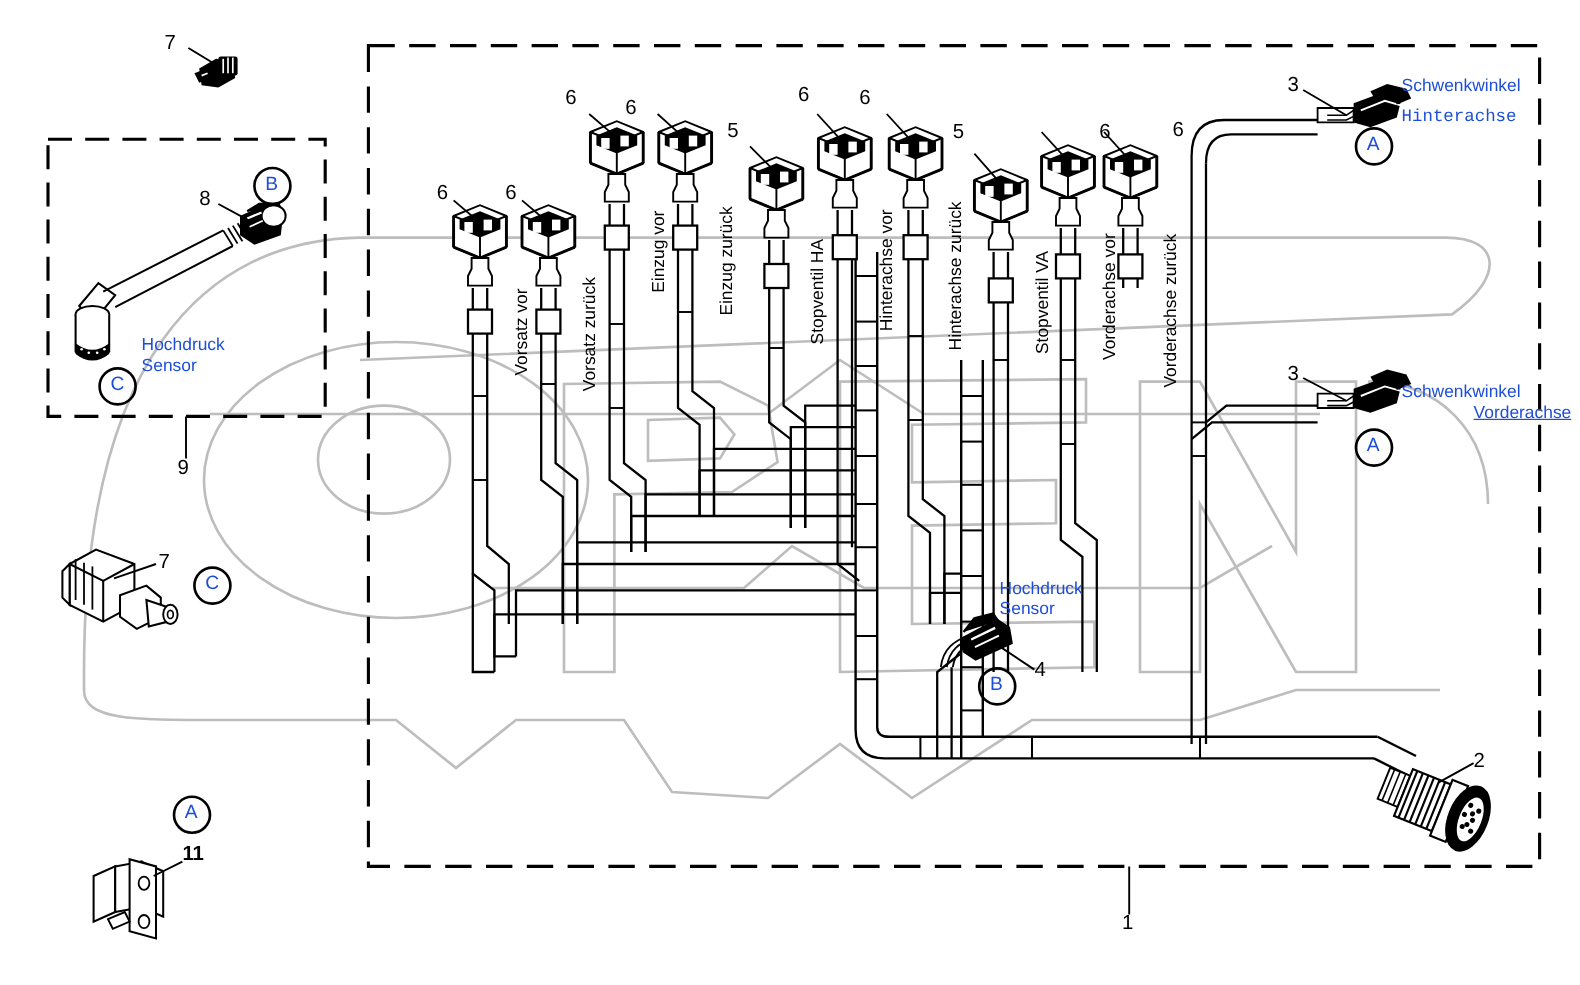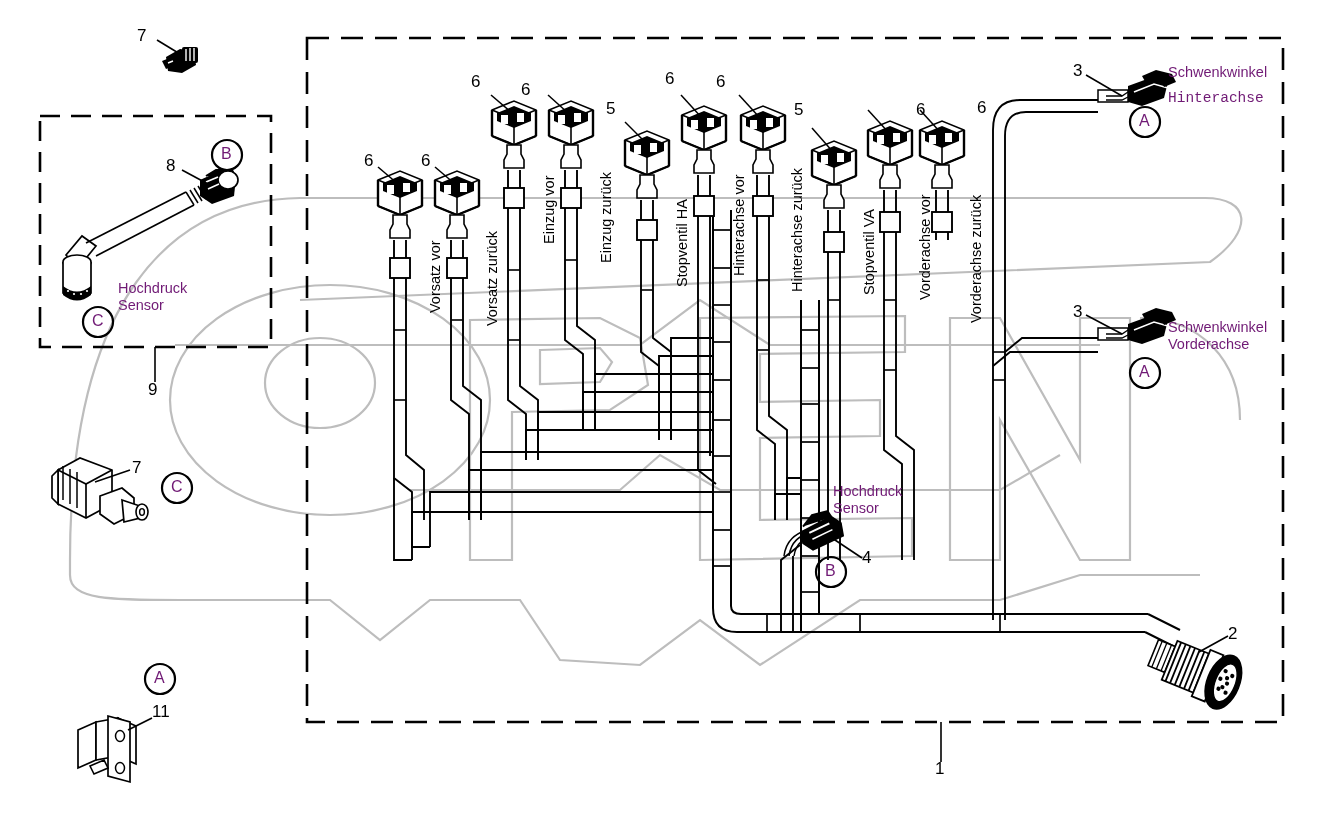--- a/index.html
+++ b/index.html
@@ -1,20 +1,20 @@
 <!DOCTYPE html>
 <html><head>
 <meta charset="utf-8">
 <style>
   html,body{margin:0;padding:0;background:#fff;}
   body{width:1317px;height:821px;position:relative;overflow:hidden;
        font-family:"Liberation Sans",sans-serif;color:#000;}
   #stage{position:absolute;left:0;top:0;width:1317px;height:821px;}
   svg{position:absolute;left:0;top:0;}
-  .lbl{position:absolute;font-size:14.5px;line-height:16.5px;color:#701a75;white-space:pre;}
+  .lbl{position:absolute;font-size:14.5px;line-height:16.5px;color:#1d4ed8;white-space:pre;}
   .num{position:absolute;font-size:17px;line-height:18px;color:#000;}
   .vlabel{position:absolute;font-size:14.5px;white-space:nowrap;
           transform-origin:0 0;transform:rotate(-90deg);}
 </style>
 </head>
 <body>
 
 <div id="stage">
 
 <svg width="1317" height="821">
@@ -384,21 +384,21 @@
     <line x1="1086" y1="75" x2="1122" y2="96"></line>
 
     <line x1="1086" y1="315" x2="1122" y2="334"></line>
   </g>
 </svg>
 
 <div class="num" style="left:137px;top:27px;">7</div>
 <div class="num" style="left:166px;top:157px;">8</div>
 <div class="num" style="left:148px;top:381px;">9</div>
 <div class="num" style="left:132px;top:459px;">7</div>
-<div class="num" style="left:152px;top:703px;">11</div>
+<div class="num" style="left:152px;top:703px;font-weight:bold;">11</div>
 <div class="num" style="left:935px;top:760px;">1</div>
 <div class="num" style="left:1228px;top:625px;">2</div>
 <div class="num" style="left:1073px;top:62px;">3</div>
 <div class="num" style="left:1073px;top:303px;">3</div>
 <div class="num" style="left:862px;top:549px;">4</div>
 
 <div class="num" style="left:364px;top:152px;">6</div>
 <div class="num" style="left:421px;top:152px;">6</div>
 <div class="num" style="left:471px;top:73px;">6</div>
 <div class="num" style="left:521px;top:81px;">6</div>
@@ -416,21 +416,21 @@
 <div class="vlabel" style="left:674px;top:287px;">Stopventil HA</div>
 <div class="vlabel" style="left:731px;top:276px;">Hinterachse vor</div>
 <div class="vlabel" style="left:789px;top:292px;">Hinterachse zurück</div>
 <div class="vlabel" style="left:861px;top:295px;">Stopventil VA</div>
 <div class="vlabel" style="left:917px;top:300px;">Vorderachse vor</div>
 <div class="vlabel" style="left:968px;top:323px;">Vorderachse zurück</div>
 
 <div class="lbl" style="left:1168px;top:64px;">Schwenkwinkel</div>
 <div class="lbl" style="left:1168px;top:90px;font-family:Liberation Mono, monospace;">Hinterachse</div>
 <div class="lbl" style="left:1168px;top:319px;">Schwenkwinkel</div>
-<div class="lbl" style="left:1168px;top:336px;">Vorderachse</div>
+<div class="lbl" style="left:1228px;top:336px;text-decoration:underline;">Vorderachse</div>
 <div class="lbl" style="left:833px;top:483px;">Hochdruck</div>
 <div class="lbl" style="left:833px;top:500px;">Sensor</div>
 <div class="lbl" style="left:118px;top:280px;">Hochdruck</div>
 <div class="lbl" style="left:118px;top:297px;">Sensor</div>
 
 <svg width="1317" height="821" style="pointer-events:none;">
   <g fill="none" stroke="#000" stroke-width="2.2">
     <circle cx="1145" cy="122" r="15"></circle>
     <circle cx="1145" cy="373" r="15"></circle>
     <circle cx="160" cy="679" r="15"></circle>

